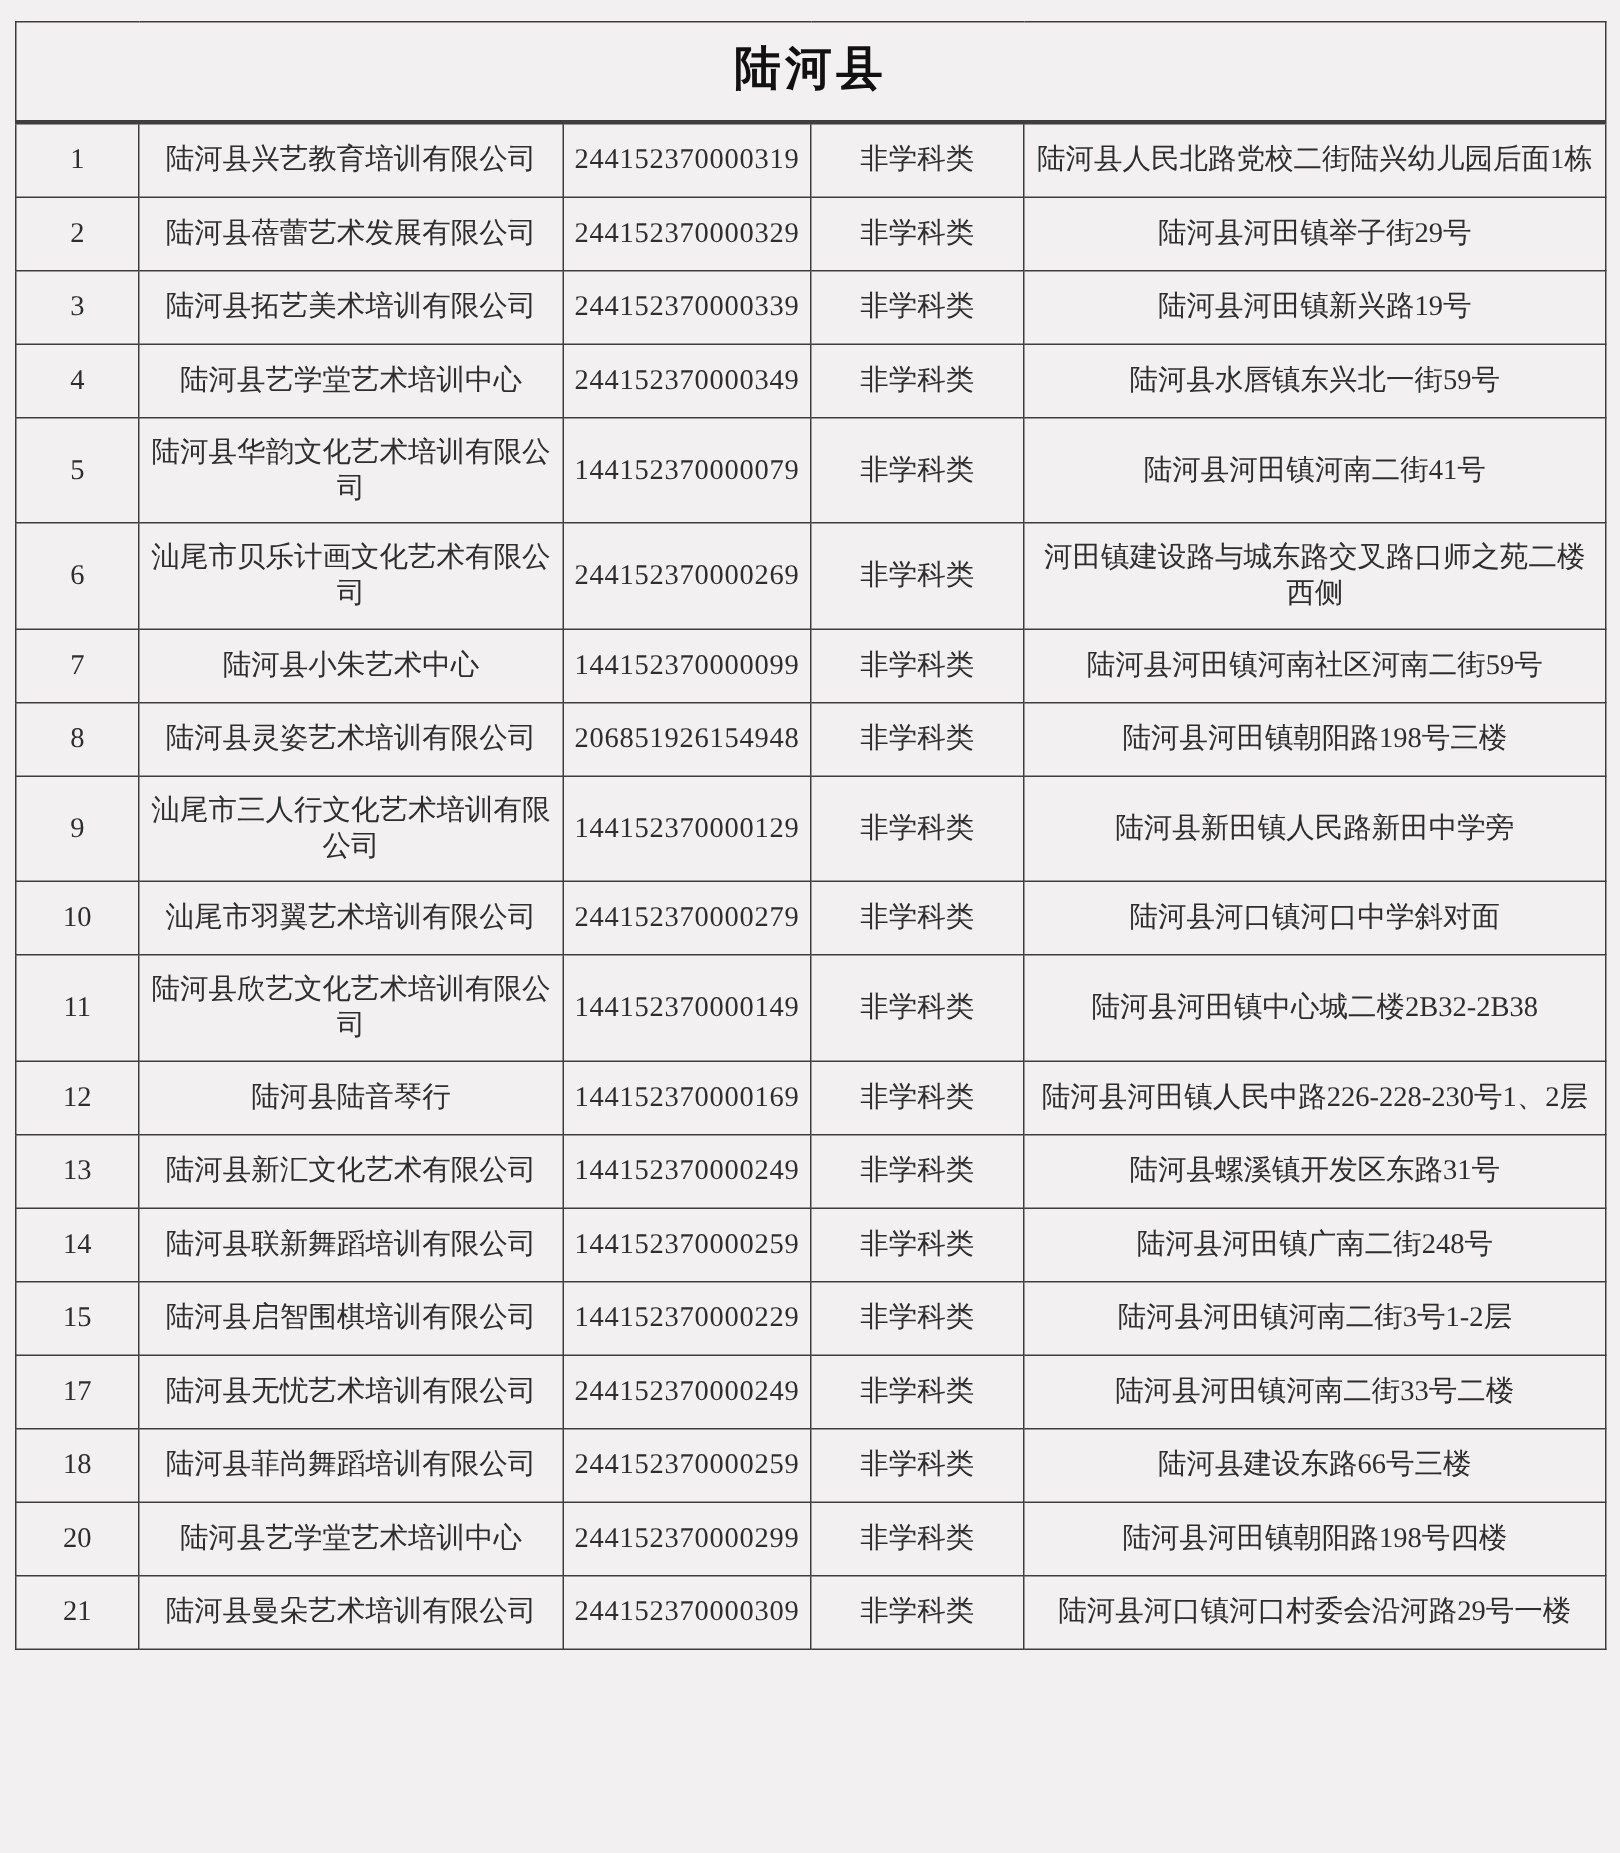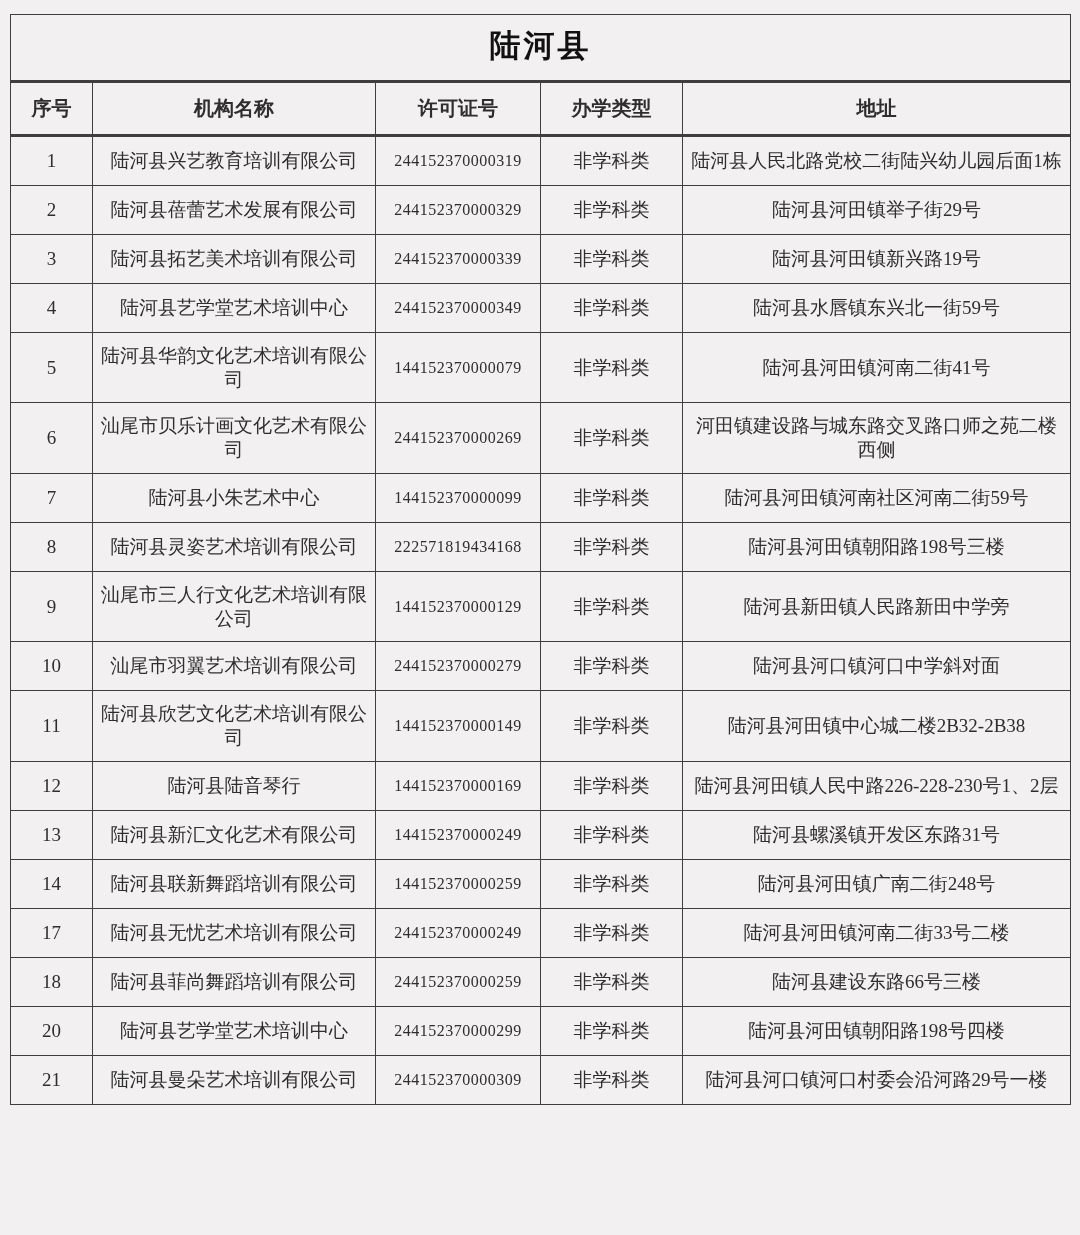--- a/index.html
+++ b/index.html
@@ -45,48 +45,41 @@
   .tbl thead tr.header-row th {
     font-weight: bold;
     font-size: 20px;
     padding: 13px 4px;
     border-bottom: 3px solid #3e3e3e;
   }
   .tbl tbody td {
     height: 26px;
   }
   .tbl td.c-license {
-    font-size: 16px;
+    font-size: 19px;
     letter-spacing: 0.5px;
     text-align: center;
   }
 </style>
 </head>
 <body>
 
 <div class="page">
   <table class="tbl">
     <colgroup>
       <col style="width:82px">
       <col style="width:283px">
       <col style="width:165px">
       <col style="width:142px">
       <col style="width:388px">
     </colgroup>
     <thead>
       <tr>
         <th colspan="5" class="title-cell">陆河县</th>
       </tr>
-      <tr class="header-row">
-        <th>序号</th>
-        <th>机构名称</th>
-        <th>许可证号</th>
-        <th>办学类型</th>
-        <th>地址</th>
-      </tr>
     </thead>
     <tbody id="table-body">
         <tr>
           <td class="c-no">1</td>
           <td class="c-name">陆河县兴艺教育培训有限公司</td>
           <td class="c-license">244152370000319</td>
           <td class="c-type">非学科类</td>
           <td class="c-address">陆河县人民北路党校二街陆兴幼儿园后面1栋</td>
         </tr>
         <tr>
@@ -127,21 +120,21 @@
         <tr>
           <td class="c-no">7</td>
           <td class="c-name">陆河县小朱艺术中心</td>
           <td class="c-license">144152370000099</td>
           <td class="c-type">非学科类</td>
           <td class="c-address">陆河县河田镇河南社区河南二街59号</td>
         </tr>
         <tr>
           <td class="c-no">8</td>
           <td class="c-name">陆河县灵姿艺术培训有限公司</td>
-          <td class="c-license">222571819434168</td>
+          <td class="c-license">206851926154948</td>
           <td class="c-type">非学科类</td>
           <td class="c-address">陆河县河田镇朝阳路198号三楼</td>
         </tr>
         <tr>
           <td class="c-no">9</td>
           <td class="c-name">汕尾市三人行文化艺术培训有限公司</td>
           <td class="c-license">144152370000129</td>
           <td class="c-type">非学科类</td>
           <td class="c-address">陆河县新田镇人民路新田中学旁</td>
         </tr>
@@ -172,20 +165,27 @@
           <td class="c-license">144152370000249</td>
           <td class="c-type">非学科类</td>
           <td class="c-address">陆河县螺溪镇开发区东路31号</td>
         </tr>
         <tr>
           <td class="c-no">14</td>
           <td class="c-name">陆河县联新舞蹈培训有限公司</td>
           <td class="c-license">144152370000259</td>
           <td class="c-type">非学科类</td>
           <td class="c-address">陆河县河田镇广南二街248号</td>
+        </tr>
+        <tr>
+          <td class="c-no">15</td>
+          <td class="c-name">陆河县启智围棋培训有限公司</td>
+          <td class="c-license">144152370000229</td>
+          <td class="c-type">非学科类</td>
+          <td class="c-address">陆河县河田镇河南二街3号1-2层</td>
         </tr>
         <tr>
           <td class="c-no">17</td>
           <td class="c-name">陆河县无忧艺术培训有限公司</td>
           <td class="c-license">244152370000249</td>
           <td class="c-type">非学科类</td>
           <td class="c-address">陆河县河田镇河南二街33号二楼</td>
         </tr>
         <tr>
           <td class="c-no">18</td>

